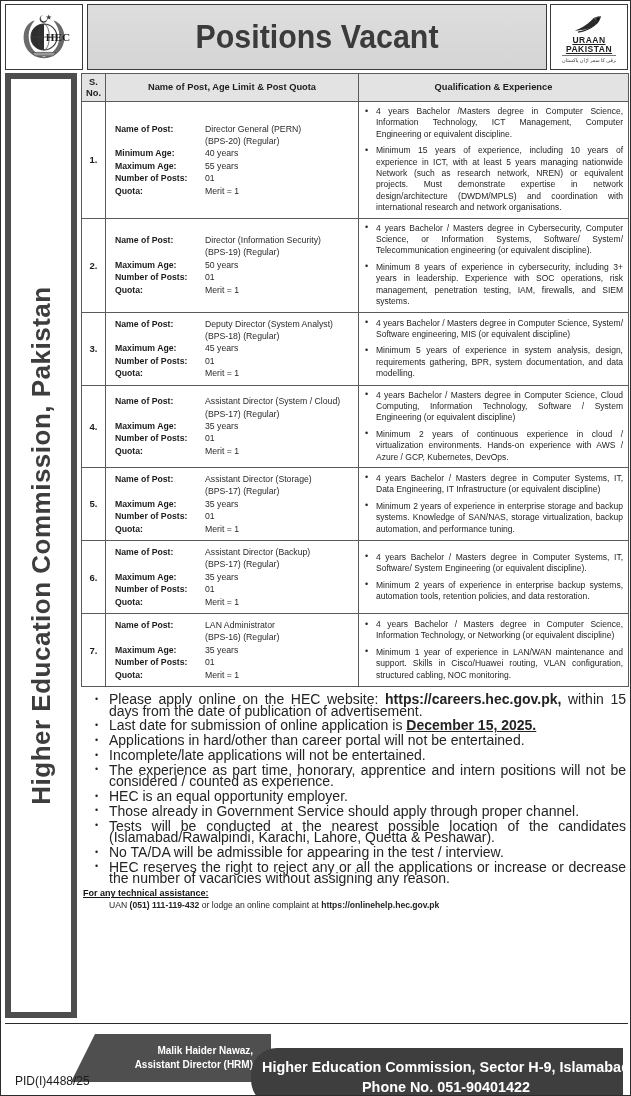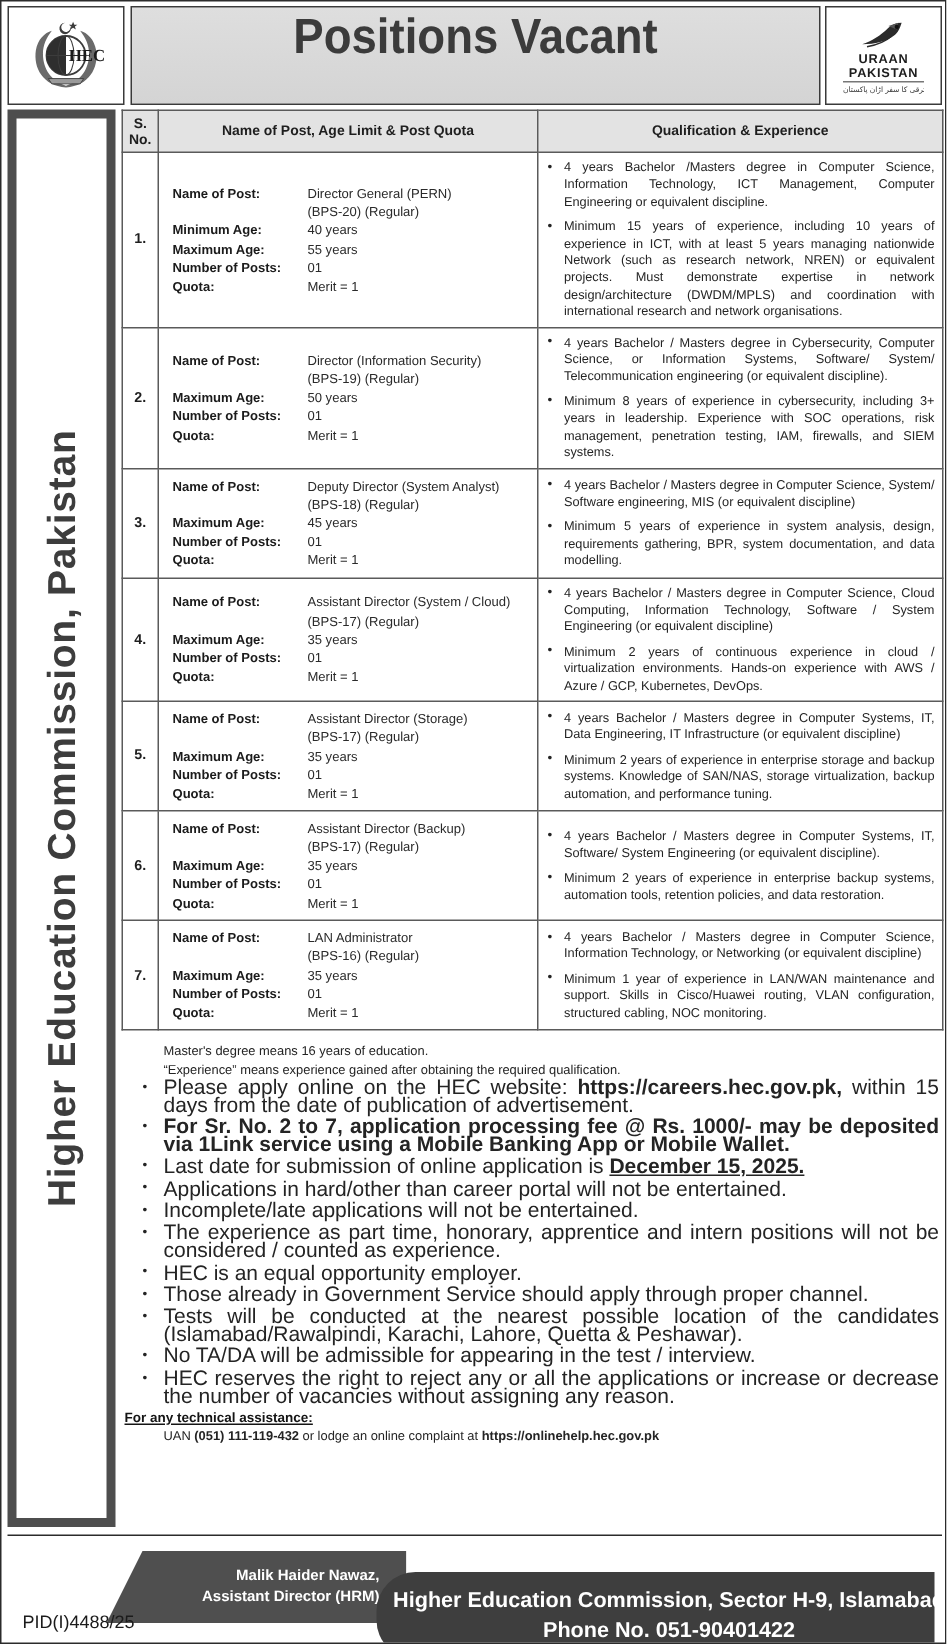--- a/index.html
+++ b/index.html
@@ -36,21 +36,21 @@
     background: #fff;
     box-sizing: border-box;
     display: flex; align-items: center; justify-content: center; text-decoration: underline;
   }
   .banner {
     flex: 1;
     margin-left: 4px;
     border: 1px solid #3a3a3a;
     background: linear-gradient(#dedede, #d4d4d4);
     box-sizing: border-box;
-    display: flex; align-items: flex-start; justify-content: center;
+    display: flex; align-items: center; justify-content: center;
   }
   .banner-title {
     font-size: 33px;
     font-weight: bold;
     color: #3b3b3b;
     letter-spacing: 0px;
     font-family: "Liberation Sans", sans-serif;
     transform: scaleX(0.92);
   }
   .uraan-box {
@@ -63,20 +63,21 @@
     align-items: center; justify-content: center;
     padding-top: 2px;
   }
   .uraan-name {
     font-size: 8.5px;
     font-weight: bold;
     line-height: 9px;
     color: #1d1d1d;
     text-align: center;
     letter-spacing: 0.5px;
+    text-decoration: underline;
   }
   .uraan-urdu {
     font-size: 5px;
     color: #3a3a3a;
     margin-top: 1px;
     border-top: 1px solid #777;
     padding-top: 1px;
     width: 54px;
     text-align: center;
     white-space: nowrap;
@@ -535,29 +536,24 @@
               <ul class="quals">
                 <li>4 years Bachelor / Masters degree in Computer Science, Information Technology, or Networking (or equivalent discipline)</li>
                 <li>Minimum 1 year of experience in LAN/WAN maintenance and support. Skills in Cisco/Huawei routing, VLAN configuration, structured cabling, NOC monitoring.</li>
               </ul>
             </td>
           </tr>
         </tbody>
     </table>
 
     <div class="notes">
-      <div id="plain-notes">
-          <div class="note-plain">Master's degree means 16 years of education.</div>
-          <div class="note-plain">“Experience” means experience gained after obtaining the required qualification.</div>
-        </div>
 
 
       <ul class="bullets" id="bullet-list">
           <li><span>Please apply online on the HEC website: </span><span class="b">https://careers.hec.gov.pk,</span><span> within 15 days from the date of publication of advertisement.</span></li>
-          <li><span class="b">For Sr. No. 2 to 7, application processing fee @ Rs. 1000/- may be deposited via 1Link service using a Mobile Banking App or Mobile Wallet.</span></li>
           <li><span>Last date for submission of online application is </span><span class="bu">December 15, 2025.</span></li>
           <li><span>Applications in hard/other than career portal will not be entertained.</span></li>
           <li><span>Incomplete/late applications will not be entertained.</span></li>
           <li><span>The experience as part time, honorary, apprentice and intern positions will not be considered / counted as experience.</span></li>
           <li><span>HEC is an equal opportunity employer.</span></li>
           <li><span>Those already in Government Service should apply through proper channel.</span></li>
           <li><span>Tests will be conducted at the nearest possible location of the candidates (Islamabad/Rawalpindi, Karachi, Lahore, Quetta &amp; Peshawar).</span></li>
           <li><span>No TA/DA will be admissible for appearing in the test / interview.</span></li>
           <li><span>HEC reserves the right to reject any or all the applications or increase or decrease the number of vacancies without assigning any reason.</span></li>
         </ul>

